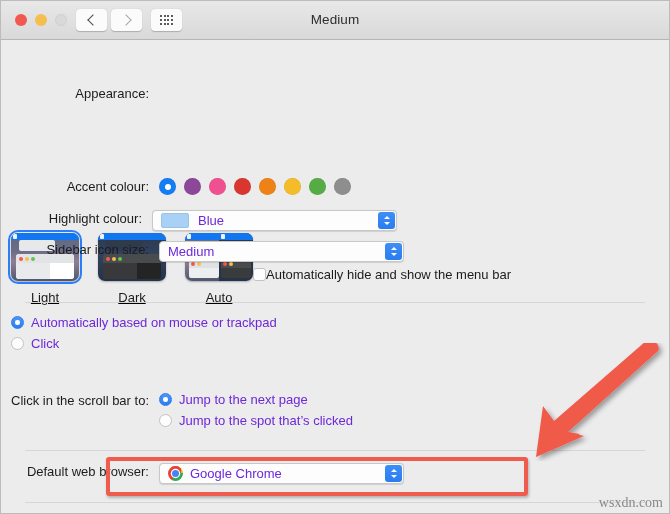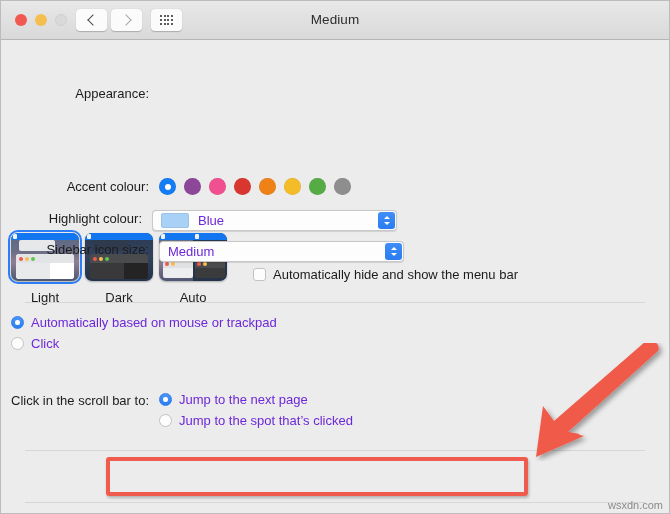--- a/index.html
+++ b/index.html
@@ -164,21 +164,21 @@
     text-align: right;
     width: 148px;
     flex: 0 0 148px;
     padding-right: 10px;
     box-sizing: border-box;
     line-height: 17px;
   }
 
   
   #appearance-row { left: 10px; top: 45px; flex-direction: column; }
-  .themes { display: flex; gap: 6px; }
+  .themes { display: flex; gap: 19px; text-decoration: underline; }
   .theme { width: 68px; text-align: center; }
   .thumb {
     width: 68px; height: 48px;
     border-radius: 7px;
     overflow: hidden;
     position: relative;
     box-shadow: 0 1px 2px rgba(0,0,0,0.28);
     box-sizing: border-box;
   }
   .theme.selected .thumb {
@@ -303,21 +303,20 @@
     border-left: 3.2px solid transparent;
     border-right: 3.2px solid transparent;
   }
   .steppers i.up   { border-bottom: 3.6px solid #fff; }
   .steppers i.down { border-top: 3.6px solid #fff; }
 
   
   .cbrow {
     position: absolute;
     display: flex; align-items: center;
-    gap: 7px;
   }
   .cb {
     width: 13px; height: 13px;
     border-radius: 3px;
     background: #fdfdfd;
     border: 1px solid #c2c2c2;
     box-sizing: border-box;
     flex: 0 0 auto;
     position: relative;
   }
@@ -406,23 +405,23 @@
     position: absolute;
     left: 505px; top: 303px;
     width: 160px; height: 118px;
     pointer-events: none;
   }
 
   
   #watermark {
     position: absolute;
     right: 6px; bottom: 3px;
-    font-size: 11px;
+    font-size: 14px;
     color: #8a8a8a;
-    font-family: Liberation Sans, sans-serif;
+    font-family: Liberation Serif, serif;
   }
 </style>
 </head>
 <body>
 
 <div id="window">
 
   <div id="titlebar">
     <div class="traffic">
       <span class="dot red"></span>
@@ -613,20 +612,31 @@
         </div>
         <div class="radioline">
           <span class="radio"></span>
           <span class="radiotext">Jump to the spot that’s clicked</span>
         </div>
       </div>
     </div>
 
     <div class="divider" style="top:410px;"></div>
 
+    <div class="row" id="browser-row">
+      <div class="label">Default web browser:</div>
+      <div class="popup browser">
+        <span class="chrome-icon"></span>
+        <span class="ptext">Google Chrome</span>
+        <span class="steppers">
+            <i class="up"></i>
+            <i class="down"></i>
+          </span>
+      </div>
+    </div>
 
     <div id="browser-highlight"></div>
 
     <div class="divider" style="top:462px;"></div>
 
     <svg id="arrow-annotation" viewBox="0 0 160 118">
       <defs>
         <filter id="arrowshadow" x="-30%" y="-30%" width="170%" height="170%">
           <feDropShadow dx="3" dy="3" stdDeviation="2.5" flood-color="#000000" flood-opacity="0.35"></feDropShadow>
         </filter>

